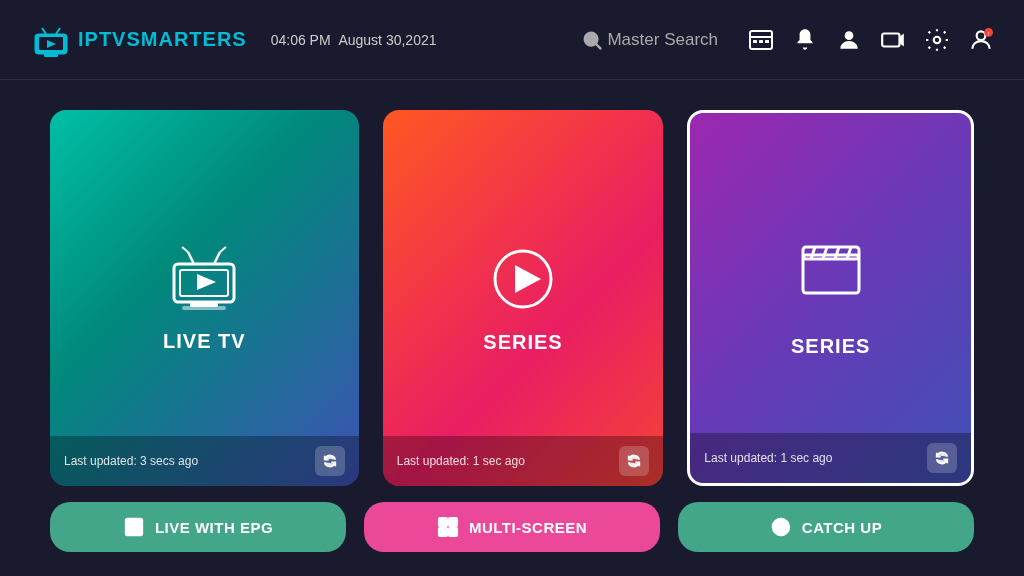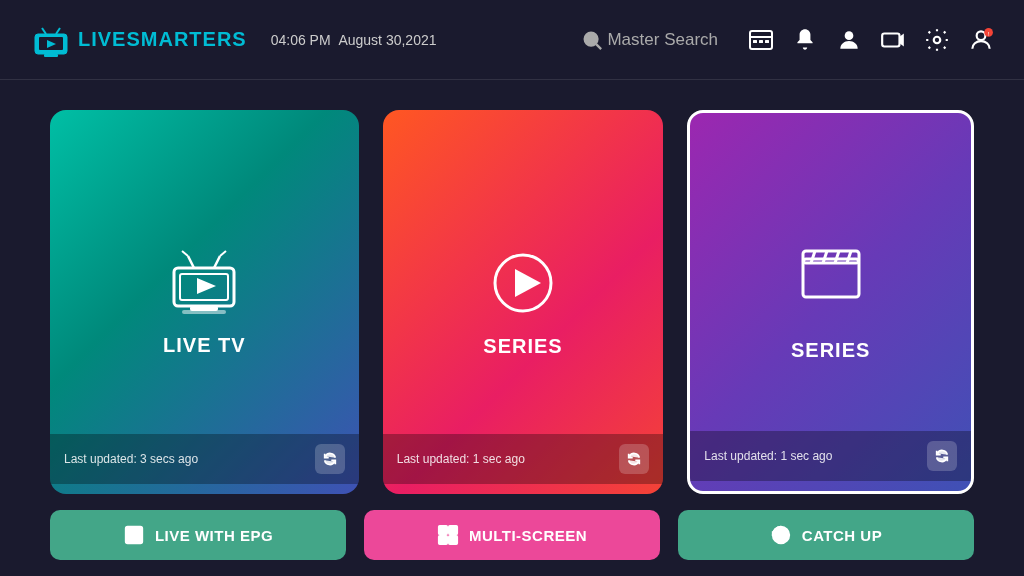--- a/index.html
+++ b/index.html
@@ -66,21 +66,21 @@
     }
     .header-icon {
       width: 26px;
       height: 26px;
       color: white;
       cursor: pointer;
     }
 
     
     .main {
-      padding: 30px 50px 16px 50px;
+      padding: 30px 50px 24px 50px;
       height: 496px;
       display: flex;
       flex-direction: column;
     }
 
     .cards-row {
       display: flex;
       gap: 24px;
       flex: 1;
     }
@@ -124,21 +124,21 @@
     .card-title {
       font-size: 20px;
       font-weight: 800;
       letter-spacing: 1px;
       text-align: center;
       color: white;
     }
 
     .card-footer {
       position: absolute;
-      bottom: 10px;
+      bottom: 0;
       left: 0;
       right: 0;
       background: rgba(0,0,0,0.3);
       padding: 10px 14px;
       display: flex;
       align-items: center;
       justify-content: space-between;
       font-size: 12px;
       color: rgba(255,255,255,0.85);
     }
@@ -157,21 +157,21 @@
     
     .buttons-row {
       display: flex;
       gap: 18px;
       margin-top: 16px;
     }
 
     .action-btn {
       flex: 1;
       background: #4caf8a;
-      border-radius: 10px;
+      border-radius: 20px;
       padding: 14px 18px;
       display: flex;
       align-items: center;
       justify-content: center;
       gap: 10px;
       cursor: pointer;
       font-size: 15px;
       font-weight: 700;
       letter-spacing: 0.5px;
       color: white;
@@ -191,21 +191,21 @@
   <div class="logo-area">
     <svg class="logo-tv" viewBox="0 0 42 36" fill="none">
       <rect x="5" y="12" width="32" height="20" rx="3" fill="#00bcd4" stroke="#00bcd4" stroke-width="1"></rect>
       <rect x="9" y="15" width="24" height="13" rx="1" fill="#1a1a2e"></rect>
       <line x1="16" y1="12" x2="12" y2="6" stroke="#00bcd4" stroke-width="2"></line>
       <line x1="26" y1="12" x2="30" y2="6" stroke="#00bcd4" stroke-width="2"></line>
       <rect x="14" y="32" width="14" height="3" rx="1" fill="#00bcd4"></rect>
       <polygon points="17,18 17,26 26,22" fill="#00bcd4"></polygon>
     </svg>
     <span class="logo-text">
-      <span>LIVE</span><span>SMARTERS</span>
+      <span>IPTV</span><span>SMARTERS</span>
     </span>
   </div>
   <div class="datetime">
     <span>04:06 PM</span>&nbsp;&nbsp;<span>August 30,2021</span>
   </div>
   <div class="search-area">
     <svg viewBox="0 0 24 24" fill="none" stroke="#aaa" stroke-width="2.5">
       <circle cx="11" cy="11" r="7"></circle>
       <line x1="16.5" y1="16.5" x2="22" y2="22"></line>
     </svg>

